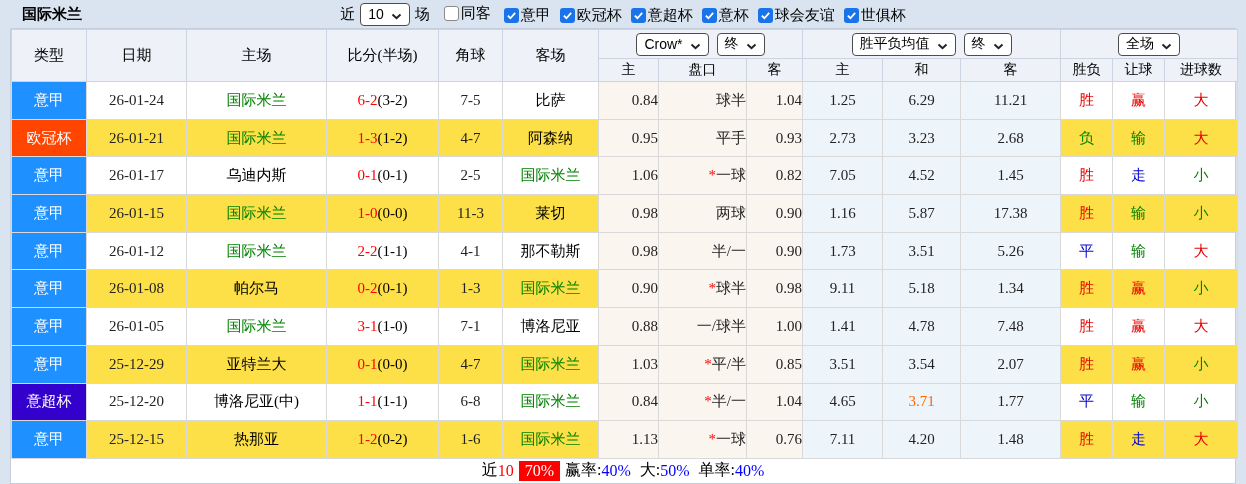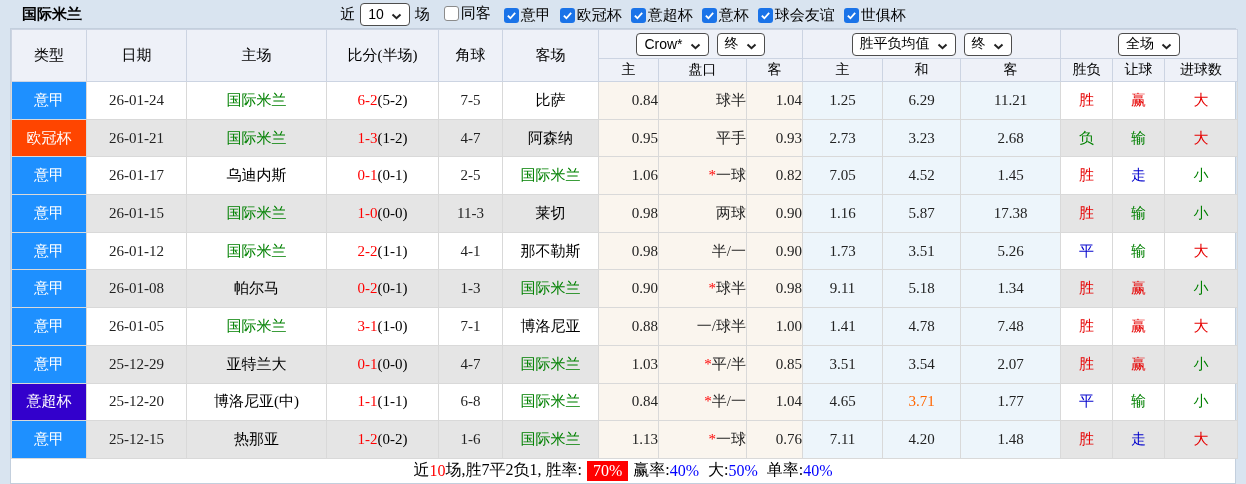--- a/index.html
+++ b/index.html
@@ -31,21 +31,21 @@
   .box{margin:0 10px;background:#fff;border:1px solid #c3cfdd;}
   table{border-collapse:collapse;table-layout:fixed;width:1226px;}
   th,td{border:1px solid #d9d9d9;text-align:center;padding:0;white-space:nowrap;overflow:hidden;}
   thead th{background:#eef1f8;border-color:#ccd4e2;font-weight:normal;font-size:15px;}
   thead tr.drop-row th{height:28px;}
   thead tr.sub-row th{height:22px;font-size:14px;}
   .group-cell{vertical-align:middle;}
   .group-flex{display:flex;justify-content:center;align-items:center;gap:8px;}
   tbody tr{height:37.7px;}
   tbody td{font-size:15px;color:#222;}
-  tbody tr.even td.plain{background:#e5e5e5;}
+  tbody tr.even td.plain{background:#fde047;}
   td.crow{background:#faf5ee;text-align:right;}
   td.avg{background:#edf5fb;}
   td.type{color:#fff;font-size:15px;}
   td.team{color:#000;}
   .score{color:#ff0000;}
   .half{color:#000;}
   .star{color:#ff0000;}
   
   .footer{height:24px;display:flex;align-items:center;justify-content:center;font-size:16px;background:#fff;}
   .footer span{display:inline-block;}
@@ -198,21 +198,21 @@
       <th>让球</th>
       <th>进球数</th>
     </tr>
   </thead>
   <tbody id="rows-body">
   <tr>
     <td class="type" style="background-color: rgb(30, 144, 255);">意甲</td>
     <td class="plain">26-01-24</td>
     <td class="plain team" style="color: rgb(0, 128, 0);">国际米兰</td>
     <td class="plain">
-      <span class="score">6-2</span><span class="half">(5-2)</span>
+      <span class="score">6-2</span><span class="half">(3-2)</span>
     </td>
     <td class="plain">7-5</td>
     <td class="plain team" style="color: rgb(0, 0, 0);">比萨</td>
     <td class="crow">0.84</td>
     <td class="crow">
       <span class="star"></span><span>球半</span>
     </td>
     <td class="crow">1.04</td>
     <td class="avg">1.25</td>
     <td class="avg" style="color: rgb(34, 34, 34);">6.29</td>
@@ -418,21 +418,20 @@
     <td class="plain" style="color: rgb(230, 0, 0);">胜</td>
     <td class="plain" style="color: rgb(0, 0, 204);">走</td>
     <td class="plain" style="color: rgb(230, 0, 0);">大</td>
   </tr>
 </tbody>
 </table>
 
 <div class="footer">
   <span>近</span>
       <span class="red-val">10</span>
-      <span>场,胜7平2负1, 胜率:</span>
   <span class="rate-badge">70%</span>
   <span>赢率:</span>
       <span class="blue-val">40%</span>
   <span class="gap"></span>
   <span>大:</span>
       <span class="blue-val">50%</span>
   <span class="gap"></span>
   <span>单率:</span>
       <span class="blue-val">40%</span>
 </div>

